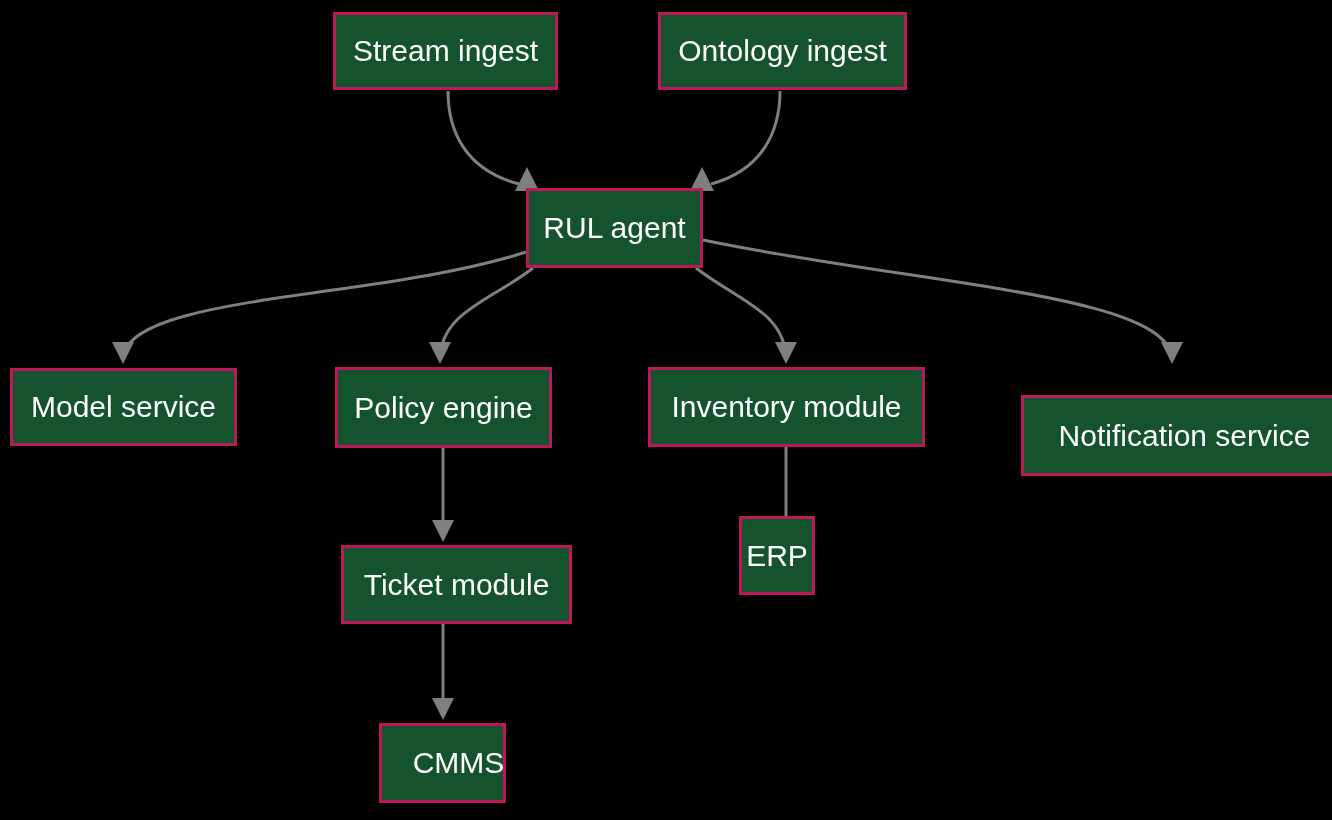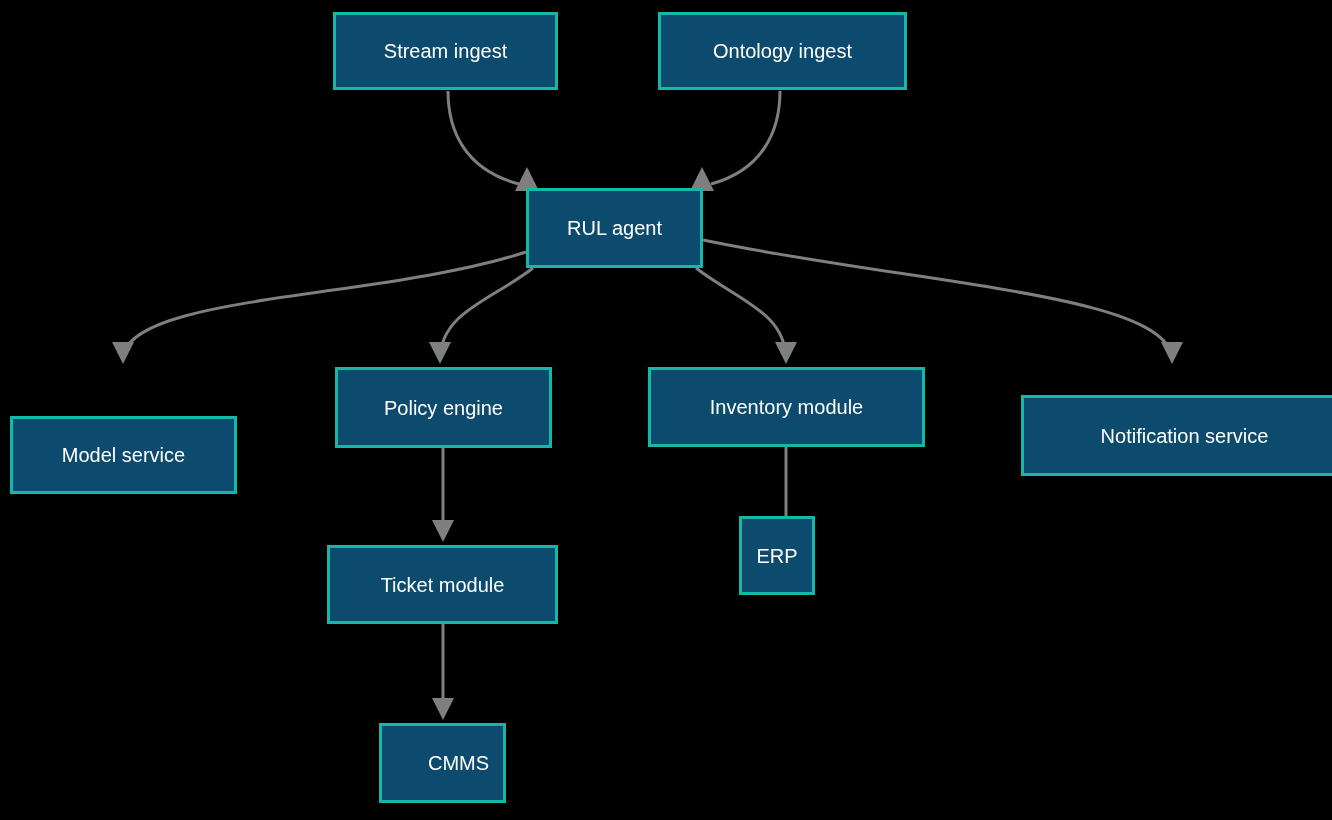--- a/index.html
+++ b/index.html
@@ -28,28 +28,28 @@
     stroke: #7f7f7f;
     stroke-width: 3;
   }
   .arrowhead-poly {
     fill: #7f7f7f;
     stroke: none;
   }
   .node {
     position: absolute;
     box-sizing: border-box;
-    background: #0c4a6e;
-    border: 3px solid #14b8a6;
+    background: #14532d;
+    border: 3px solid #be185d;
     color: #ffffff;
     display: flex;
     align-items: center;
     justify-content: center;
     z-index: 1;
-    font-size: 20px;
+    font-size: 30px;
     line-height: 1;
     white-space: nowrap;
   }
 </style>
 </head>
 <body>
 
 <div class="canvas">
 
   <svg class="edges-layer" width="1332" height="820" viewBox="0 0 1332 820" xmlns="http://www.w3.org/2000/svg">
@@ -85,37 +85,37 @@
   </div>
 
   <div class="node" style="left:658px; top:12px; width:249px; height:78px;">
     <span>Ontology ingest</span>
   </div>
 
   <div class="node" style="left:526px; top:188px; width:177px; height:80px;justify-content:center;">
     <span>RUL agent</span>
   </div>
 
-  <div class="node" style="left:10px; top:368px; width:227px; height:78px;margin-top:48px;">
+  <div class="node" style="left:10px; top:368px; width:227px; height:78px;">
     <span>Model service</span>
   </div>
 
   <div class="node" style="left:335px; top:367px; width:217px; height:81px;">
     <span>Policy engine</span>
   </div>
 
   <div class="node" style="left:648px; top:367px; width:277px; height:80px;">
     <span>Inventory module</span>
   </div>
 
   <div class="node" style="left:1021px; top:367px; width:327px; height:81px;margin-top:28px;">
     <span>Notification service</span>
   </div>
 
-  <div class="node" style="left:327px; top:545px; width:231px; height:79px;">
+  <div class="node" style="left:341px; top:545px; width:231px; height:79px;">
     <span>Ticket module</span>
   </div>
 
   <div class="node" style="left:739px; top:516px; width:76px; height:79px;">
     <span>ERP</span>
   </div>
 
   <div class="node" style="left:379px; top:723px; width:127px; height:80px;padding-left:32px;">
     <span>CMMS</span>
   </div>

